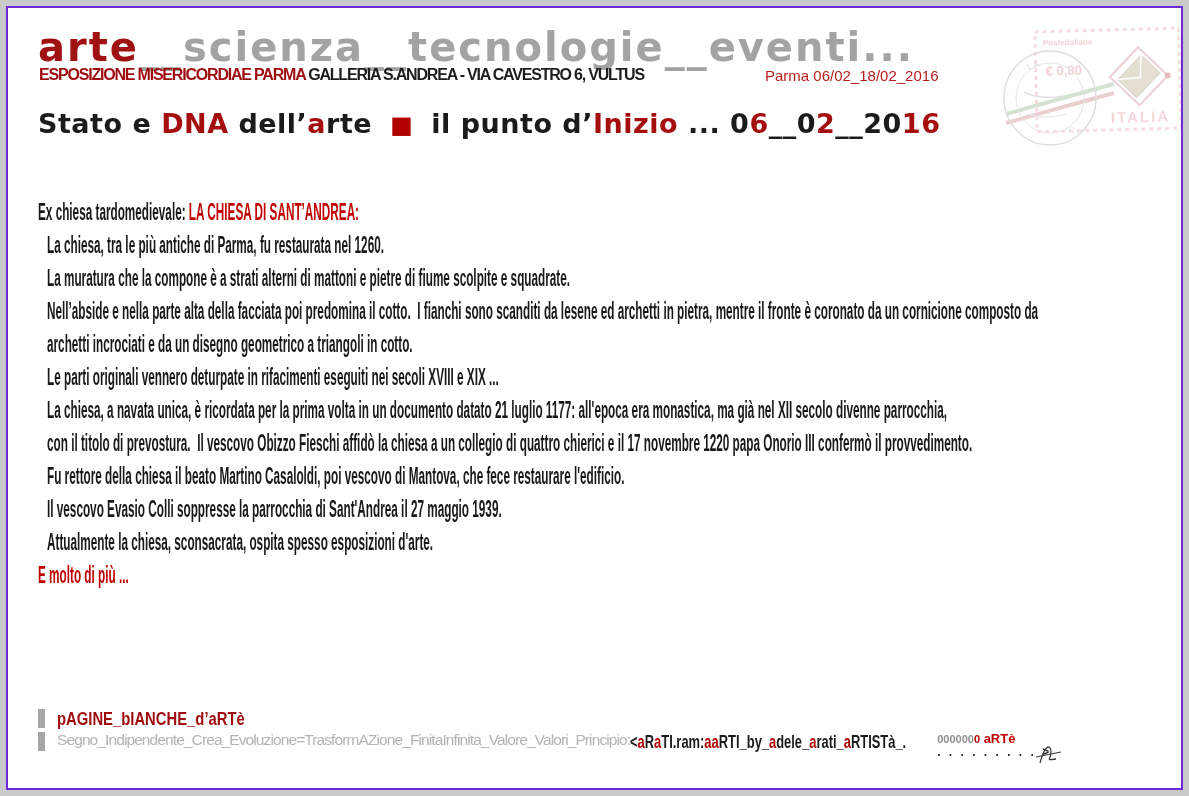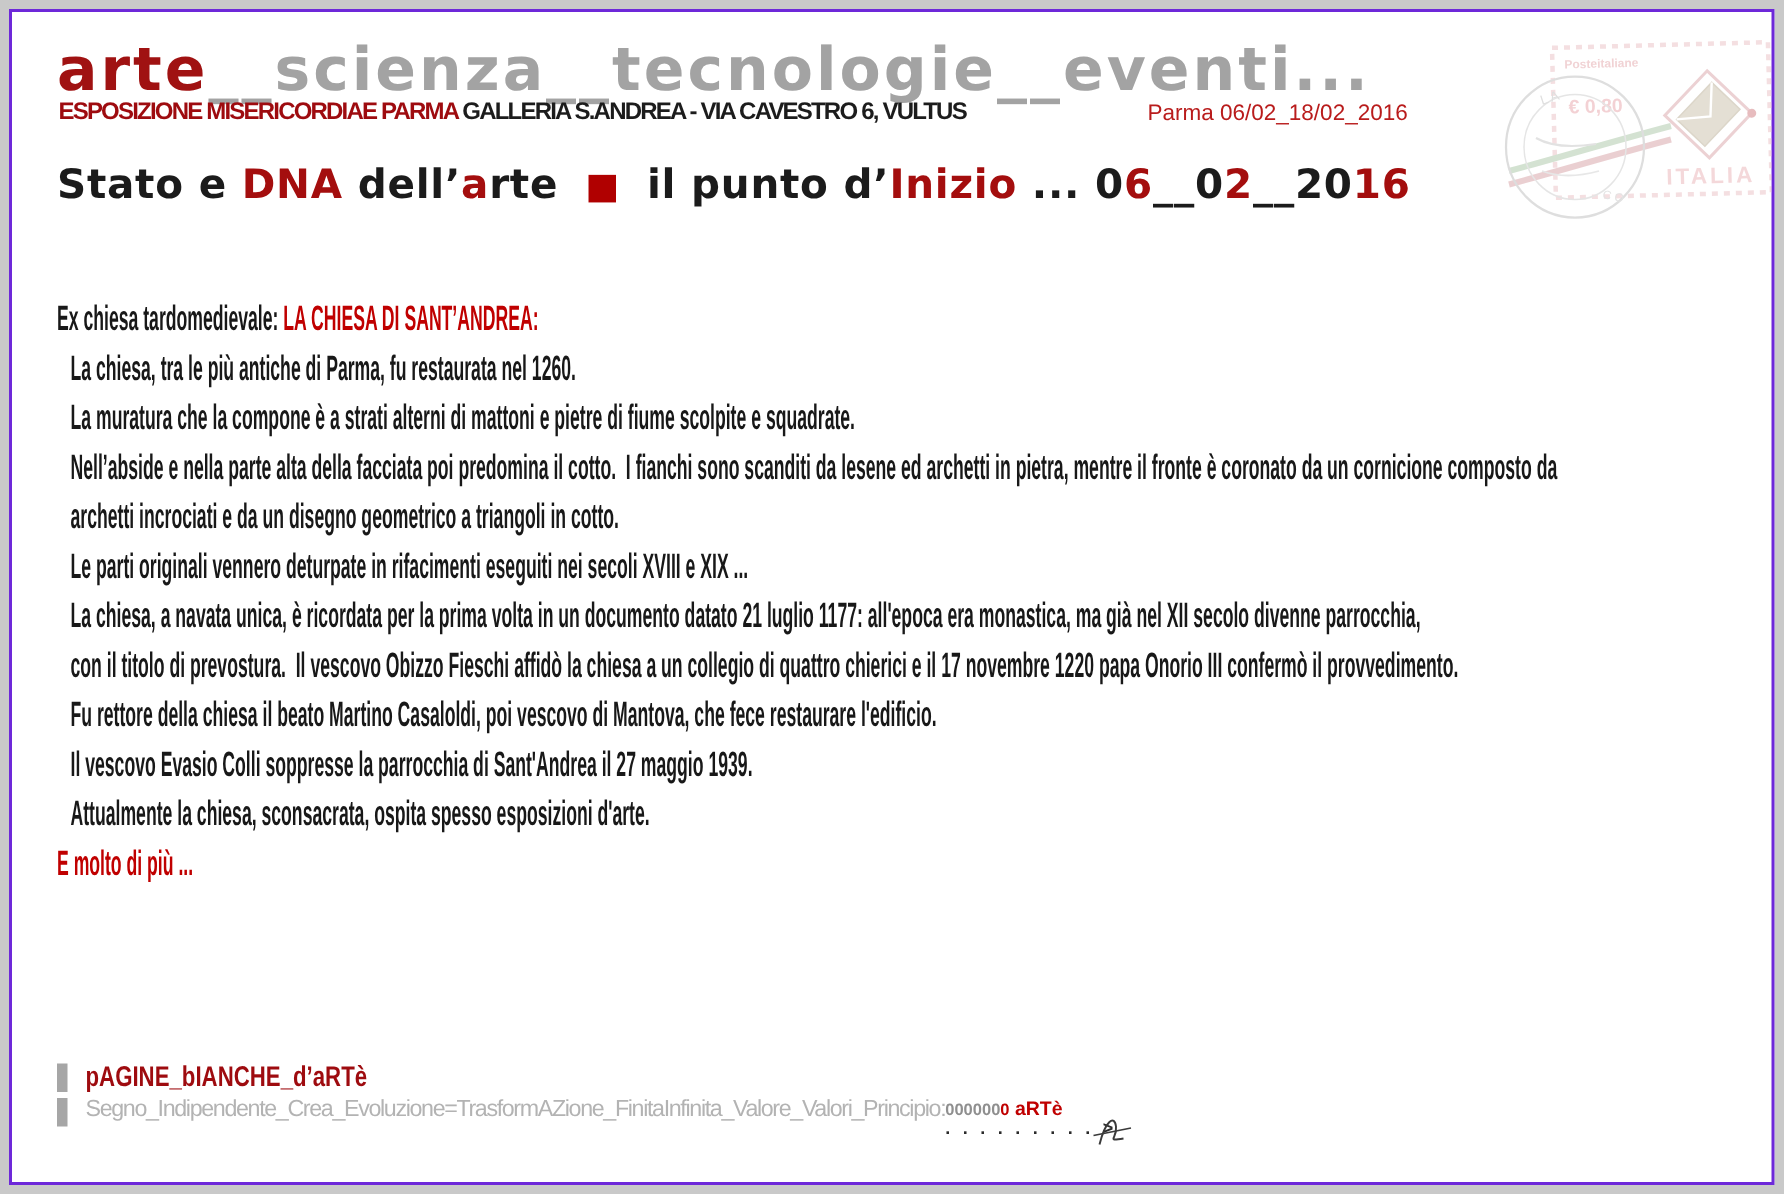--- a/index.html
+++ b/index.html
@@ -119,20 +119,23 @@
 
   <div class="fbar b1"></div>
   <div class="fbar b2"></div>
 
   <div class="pagine-outer">
     <div class="pagine-inner">pAGINE_bIANCHE_d’aRTè</div>
   </div>
 
   <div class="fline2">
     <span class="gray-seg">Segno_Indipendente_Crea_Evoluzione=TrasformAZione_FinitaInfinita_Valore_Valori_Principio:</span>
+    <div class="cond-outer">
+      <div class="cond-inner"><span>&lt;</span><span class="a">a</span><span>R</span><span class="a">a</span><span>TI.ram:</span><span class="a">aa</span><span>RTI_by_</span><span class="a">a</span><span>dele_</span><span class="a">a</span><span>rati_</span><span class="a">a</span><span>RTISTà_.</span></div>
+    </div>
     <div class="mini-stack">
       <div class="zrow"><span>000000</span><span class="zr">0</span><span class="asm"> aRTè</span></div>
       <div class="drow"><span>. . . . . . . .</span><span> . &gt;</span></div>
       <svg class="squiggle" width="30" height="28" viewBox="0 0 30 28">
         <path d="M6 24 C10 8 16 4 17 12 C18 20 10 22 22 20" fill="none" stroke="#3a3a3a" stroke-width="1.3"></path>
         <path d="M2 18 L27 13" fill="none" stroke="#3a3a3a" stroke-width="1.1"></path>
       </svg>
     </div>
   </div>
 

